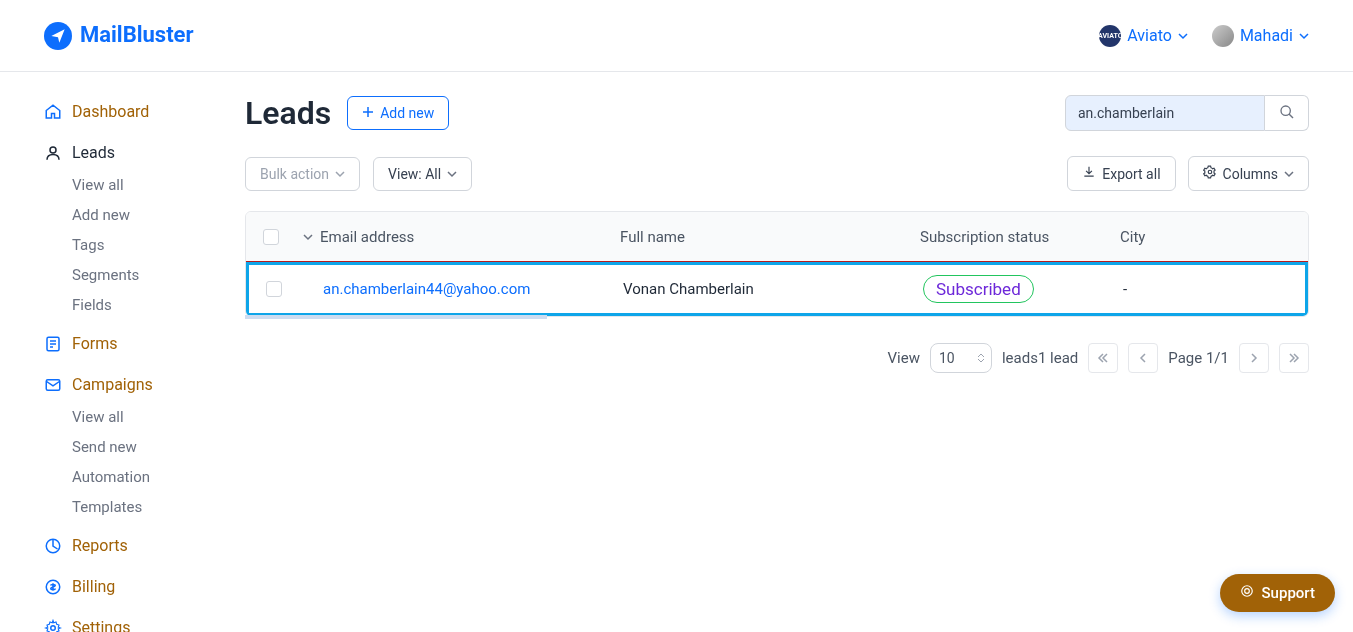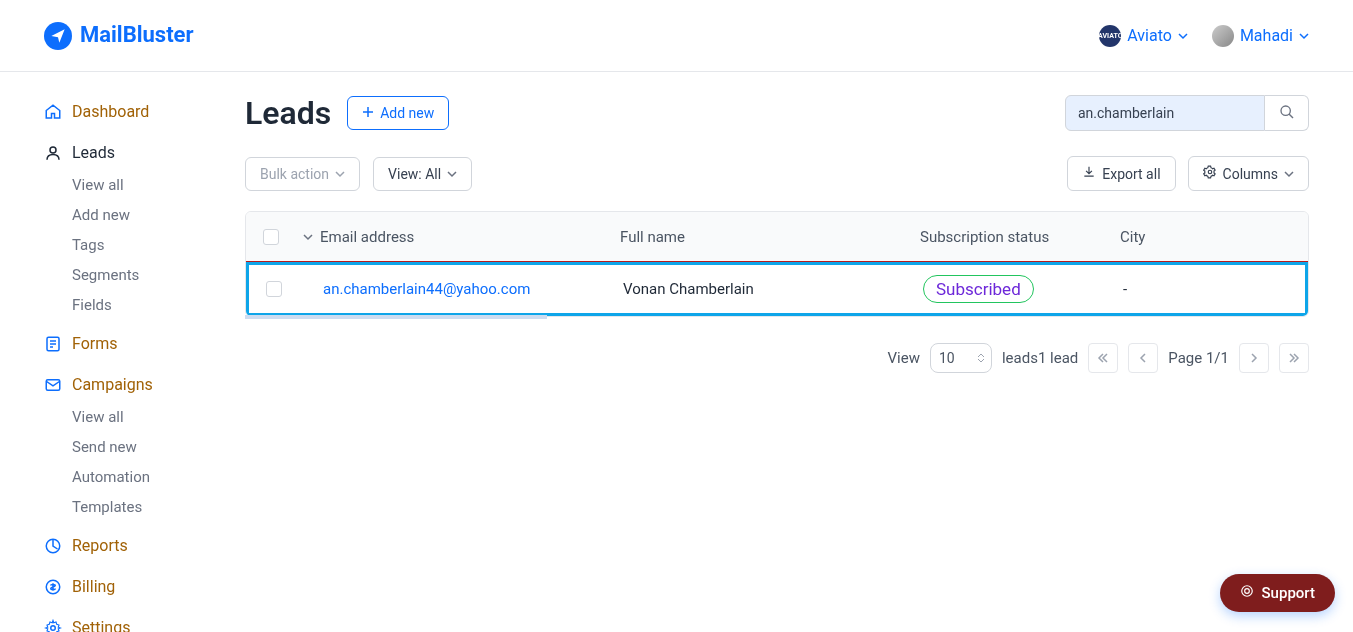--- a/index.html
+++ b/index.html
@@ -310,21 +310,21 @@
       display: flex;
       align-items: center;
       justify-content: center;
       cursor: pointer;
       color: #9ca3af;
     }
     .support-btn {
       position: absolute;
       right: 18px;
       bottom: 20px;
-      background: #7f1d1d;
+      background: #a16207;
       color: #fff;
       border-radius: 24px;
       padding: 10px 20px;
       font-size: 15px;
       font-weight: 500;
       display: flex;
       align-items: center;
       gap: 8px;
       cursor: pointer;
       box-shadow: 0 4px 12px rgba(13,110,253,0.3);

